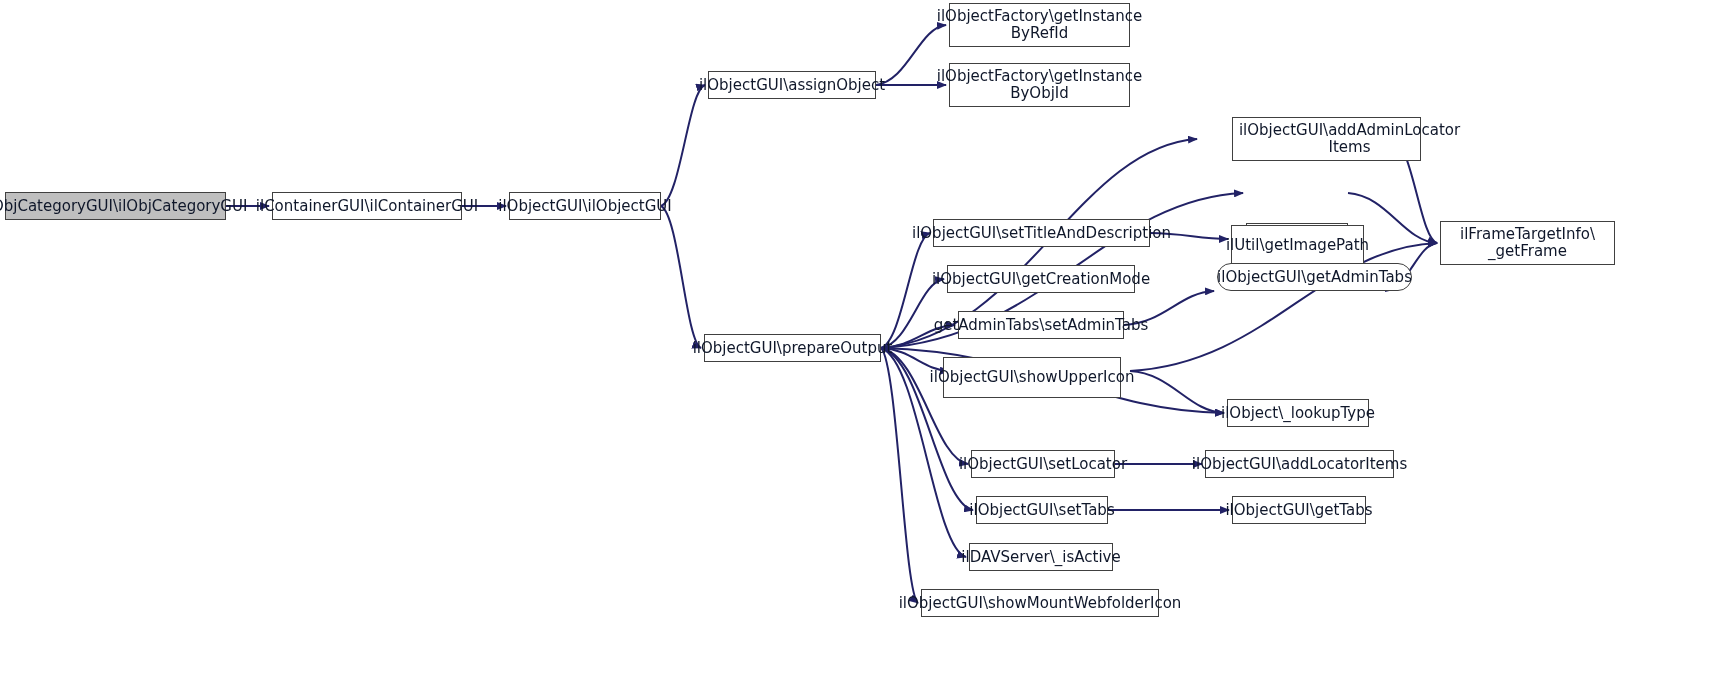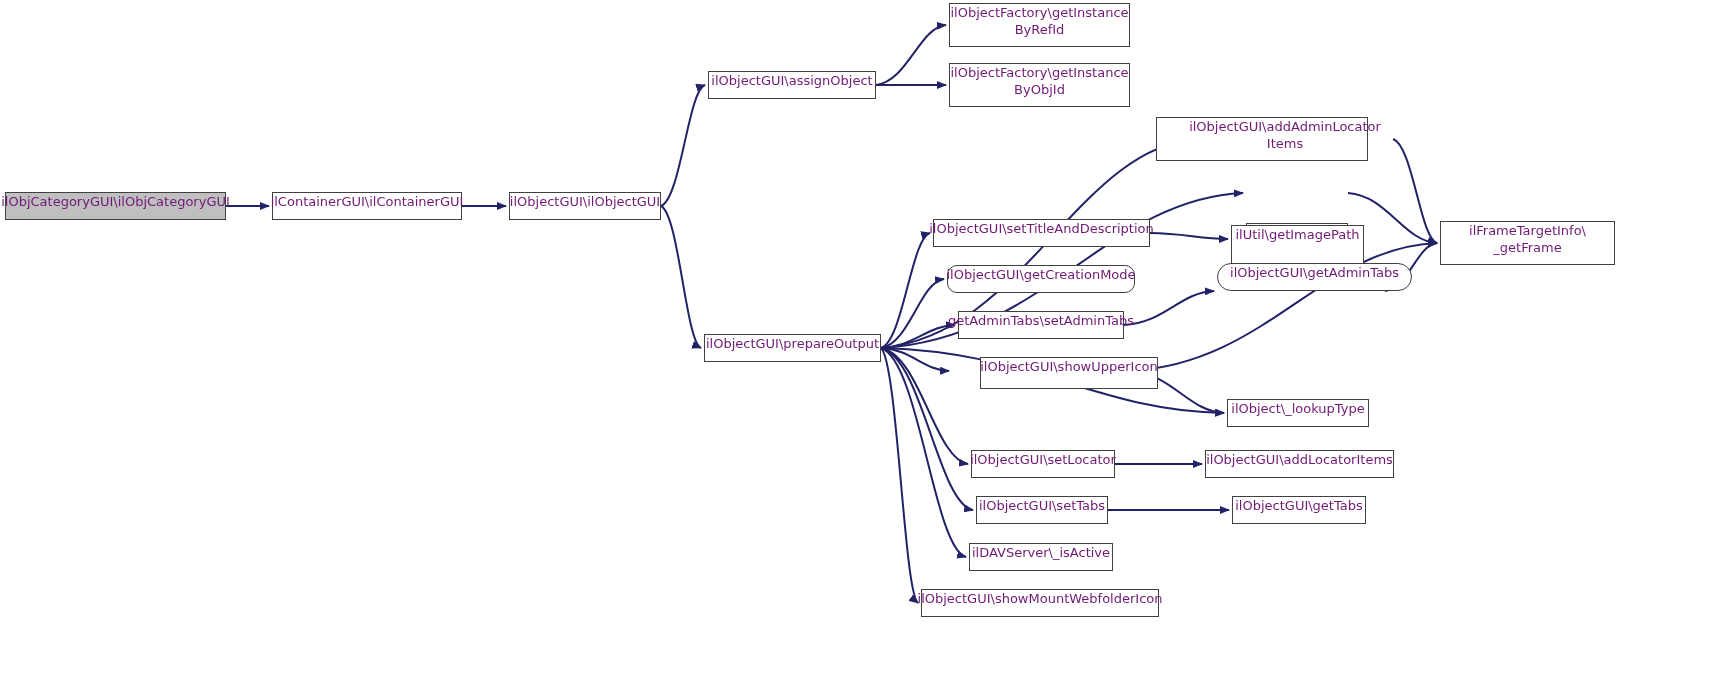--- a/index.html
+++ b/index.html
@@ -1,21 +1,21 @@
 <!DOCTYPE html>
 <html><head>
 <meta charset="utf-8">
 <style>
   html,body{margin:0;padding:0;background:#ffffff;}
   body{width:1712px;height:677px;overflow:hidden;font-family:"DejaVu Sans",sans-serif;}
   #canvas{position:relative;width:1712px;height:677px;}
   svg.edges{position:absolute;left:0;top:0;width:1712px;height:677px;pointer-events:none;}
   .node{position:absolute;box-sizing:border-box;border:1px solid #404040;background:#ffffff;
-        display:flex;align-items:flex-start;justify-content:center;text-align:center;
-        font-size:13px;line-height:17px;color:#701a75;letter-spacing:0px;}
+        display:flex;align-items:center;justify-content:center;text-align:center;
+        font-size:15px;line-height:17px;color:#0f172a;letter-spacing:0px;}
   .node.root{background:#bfbfbf;}
   .node span{display:block;padding:0 6px;white-space:pre-line;}
 </style>
 </head>
 <body>
 
 <div id="canvas">
   <svg class="edges" viewBox="0 0 1712 677">
     <defs>
       <marker id="arw" markerWidth="10" markerHeight="8" refX="9" refY="4" orient="auto" markerUnits="userSpaceOnUse">
@@ -68,47 +68,47 @@
         <span>ilObjectFactory\getInstance
 ByRefId</span>
       </div>
       <div class="node" style="left: 949px; top: 63px; width: 181px; height: 44px;">
         <span>ilObjectFactory\getInstance
 ByObjId</span>
       </div>
       <div class="node" style="left: 704px; top: 334px; width: 177px; height: 28px;">
         <span>ilObjectGUI\prepareOutput</span>
       </div>
-      <div class="node" style="left: 1156px; top: 117px; width: 212px; height: 44px; padding-left: 46px;">
+      <div class="node" style="left: 1232px; top: 117px; width: 189px; height: 44px; padding-left: 46px;">
         <span>ilObjectGUI\addAdminLocator
 Items</span>
       </div>
       <div class="node" style="left: 1246px; top: 179px; width: 102px; height: 28px; margin-top: 44px;">
         <span>ilUtil\infoPanel</span>
       </div>
       <div class="node" style="left: 933px; top: 219px; width: 217px; height: 28px;">
         <span>ilObjectGUI\setTitleAndDescription</span>
       </div>
       <div class="node" style="left: 1231px; top: 225px; width: 133px; height: 41px;">
         <span>ilUtil\getImagePath</span>
       </div>
       <div class="node" style="left: 1440px; top: 221px; width: 175px; height: 44px;">
         <span>ilFrameTargetInfo\
 _getFrame</span>
       </div>
-      <div class="node" style="left: 947px; top: 265px; width: 188px; height: 28px; border-radius: 10px;">
+      <div class="node" style="left: 947px; top: 265px; width: 188px; height: 28px;">
         <span>ilObjectGUI\getCreationMode</span>
       </div>
       <div class="node" style="left: 1217px; top: 263px; width: 195px; height: 28px; border-radius: 14px;">
         <span>ilObjectGUI\getAdminTabs</span>
       </div>
       <div class="node" style="left: 958px; top: 311px; width: 166px; height: 28px;">
         <span>getAdminTabs\setAdminTabs</span>
       </div>
-      <div class="node" style="left: 980px; top: 357px; width: 178px; height: 32px;">
+      <div class="node" style="left: 943px; top: 357px; width: 178px; height: 41px;">
         <span>ilObjectGUI\showUpperIcon</span>
       </div>
       <div class="node" style="left: 1227px; top: 399px; width: 142px; height: 28px;">
         <span>ilObject\_lookupType</span>
       </div>
       <div class="node" style="left: 971px; top: 450px; width: 144px; height: 28px;">
         <span>ilObjectGUI\setLocator</span>
       </div>
       <div class="node" style="left: 1205px; top: 450px; width: 189px; height: 28px;">
         <span>ilObjectGUI\addLocatorItems</span>

